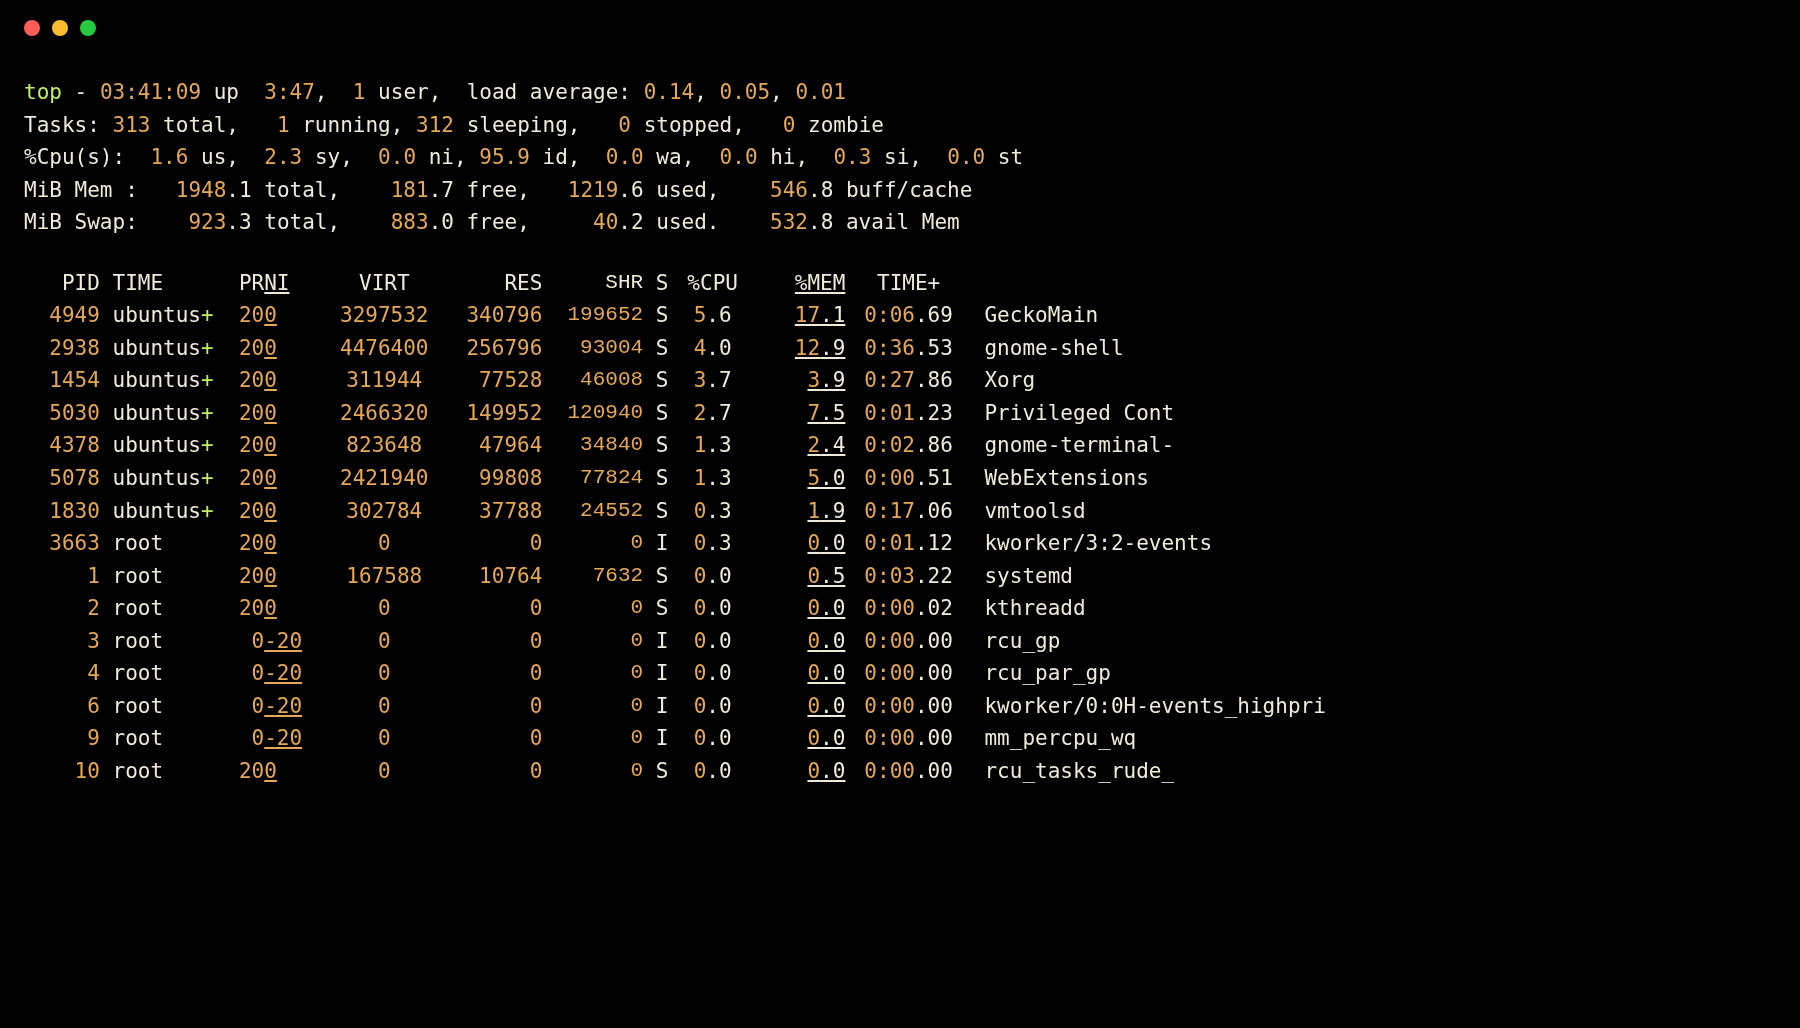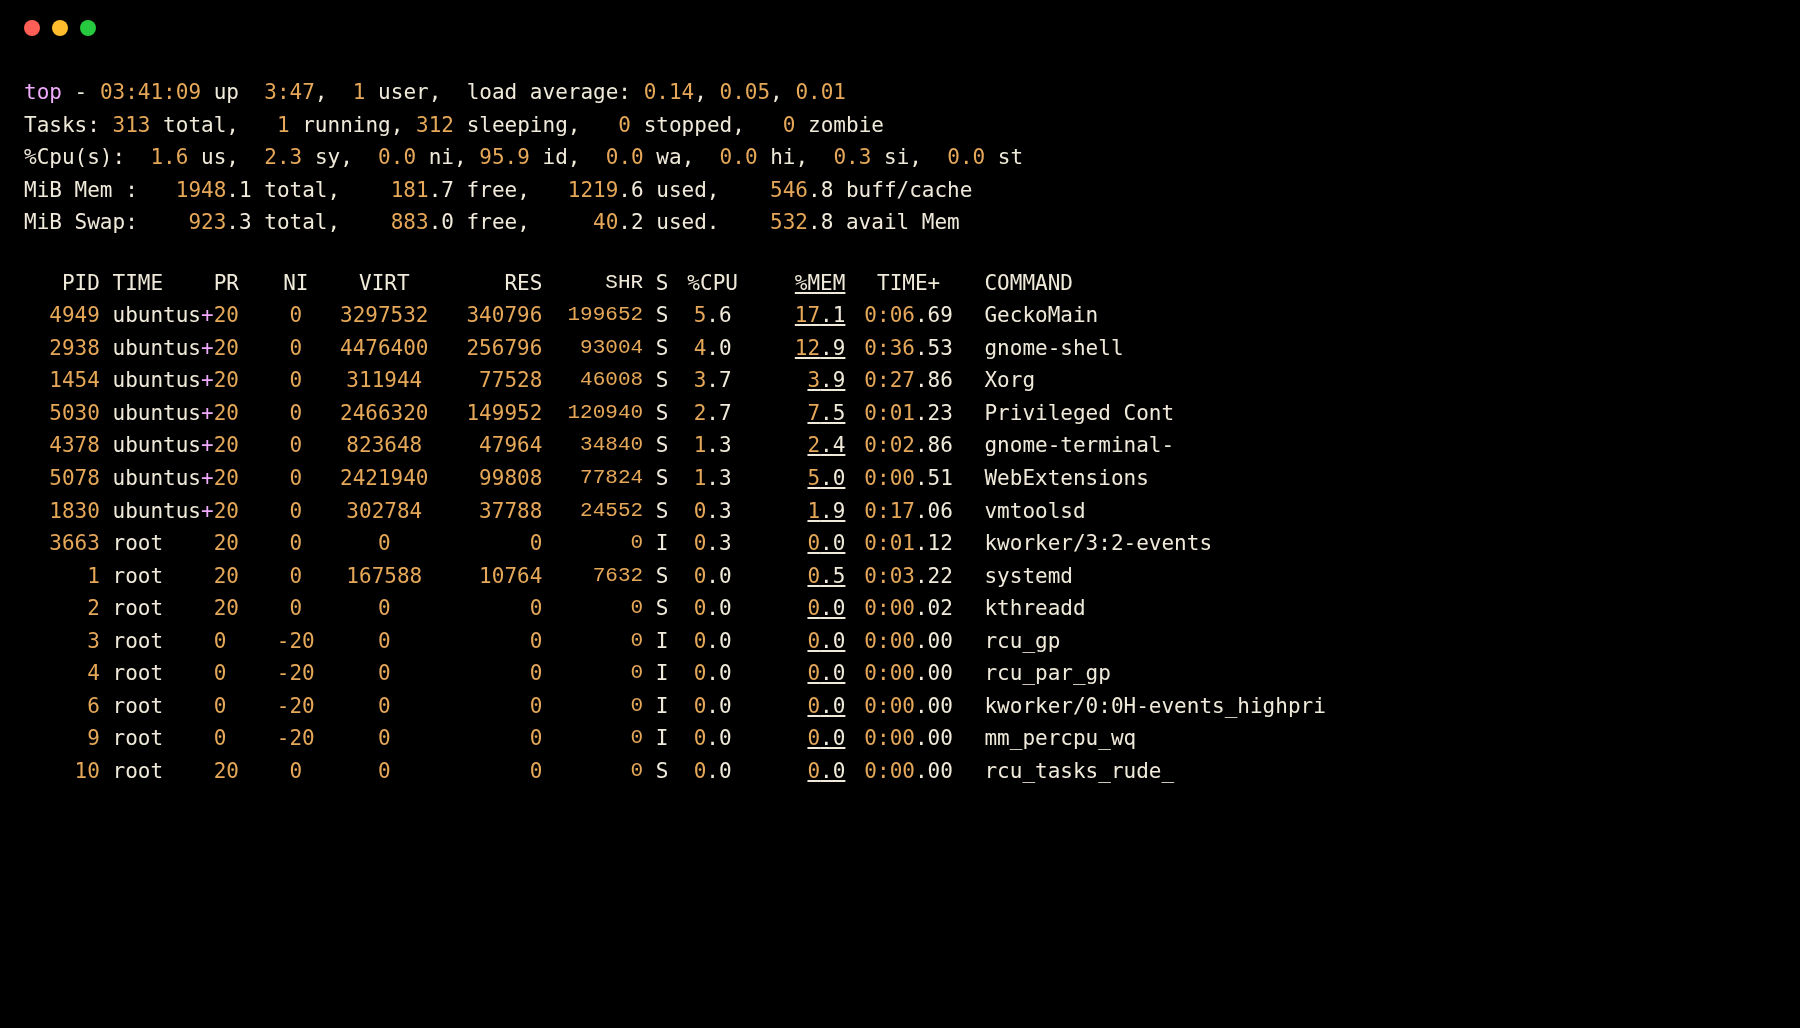--- a/index.html
+++ b/index.html
@@ -22,29 +22,29 @@
   .tl {
     width: 16px;
     height: 16px;
     border-radius: 50%;
   }
   .tl-red { background: #ff5f56; }
   .tl-yellow { background: #ffbd2e; }
   .tl-green { background: #27c93f; }
   .orange { color: #e5a758; }
   .white  { color: #f0eada; }
-  .magenta{ color: #f0abfc; }
+  .magenta{ color: #bef264; }
   .line { white-space: pre; }
   .gap  { height: 28px; }
   .row  { display: flex; white-space: pre; }
   
   .c-pid   { width: 6ch;  text-align: right; }
   .c-user  { width: 9ch;  text-align: left;  padding-left: 1ch; }
-  .c-pr    { width: 4ch;  }
-  .c-ni    { width: 5ch;  text-align: center; }
+  .c-pr    { width: 4ch;  text-align: right; }
+  .c-ni    { width: 5ch;  text-align: left; text-decoration: underline; }
   .c-virt  { width: 9ch;  text-align: center; }
   .c-res   { width: 8ch;  text-align: right; }
   .c-shr   { width: 8ch;  text-align: right; font-family: Liberation Mono, monospace; }
   .c-s     { width: 2ch;  text-align: left;  padding-left: 1ch;}
   .c-cpu   { width: 7ch;  text-align: center; }
   .c-mem   { width: 7ch;  text-align: right; text-decoration: underline; }
   .c-time  { width: 10ch; text-align: center; }
   .c-cmd   { flex: 1;     text-align: left;  padding-left: 1ch;}
 </style>
 </head>
@@ -73,21 +73,20 @@
   <span class="c-user">TIME</span>
   <span class="c-pr">PR</span>
   <span class="c-ni">NI</span>
   <span class="c-virt">VIRT</span>
   <span class="c-res">RES</span>
   <span class="c-shr">SHR</span>
   <span class="c-s">S</span>
   <span class="c-cpu">%CPU</span>
   <span class="c-mem">%MEM</span>
   <span class="c-time">TIME+</span>
-  <span class="c-cmd">COMMAND</span>
 </div>
 
 <div id="rows">
     <div class="row"><span class="c-pid orange">4949</span><span class="c-user"><span class="white">ubuntus</span><span class="magenta">+</span></span><span class="c-pr orange">20</span><span class="c-ni orange">0</span><span class="c-virt orange">3297532</span><span class="c-res orange">340796</span><span class="c-shr orange">199652</span><span class="c-s white">S</span><span class="c-cpu"><span class="orange">5</span><span class="white">.6</span></span><span class="c-mem"><span class="orange">17</span><span class="white">.1</span></span><span class="c-time"><span class="orange">0:06</span><span class="white">.69</span></span><span class="c-cmd white">GeckoMain</span></div>
     <div class="row"><span class="c-pid orange">2938</span><span class="c-user"><span class="white">ubuntus</span><span class="magenta">+</span></span><span class="c-pr orange">20</span><span class="c-ni orange">0</span><span class="c-virt orange">4476400</span><span class="c-res orange">256796</span><span class="c-shr orange">93004</span><span class="c-s white">S</span><span class="c-cpu"><span class="orange">4</span><span class="white">.0</span></span><span class="c-mem"><span class="orange">12</span><span class="white">.9</span></span><span class="c-time"><span class="orange">0:36</span><span class="white">.53</span></span><span class="c-cmd white">gnome-shell</span></div>
     <div class="row"><span class="c-pid orange">1454</span><span class="c-user"><span class="white">ubuntus</span><span class="magenta">+</span></span><span class="c-pr orange">20</span><span class="c-ni orange">0</span><span class="c-virt orange">311944</span><span class="c-res orange">77528</span><span class="c-shr orange">46008</span><span class="c-s white">S</span><span class="c-cpu"><span class="orange">3</span><span class="white">.7</span></span><span class="c-mem"><span class="orange">3</span><span class="white">.9</span></span><span class="c-time"><span class="orange">0:27</span><span class="white">.86</span></span><span class="c-cmd white">Xorg</span></div>
     <div class="row"><span class="c-pid orange">5030</span><span class="c-user"><span class="white">ubuntus</span><span class="magenta">+</span></span><span class="c-pr orange">20</span><span class="c-ni orange">0</span><span class="c-virt orange">2466320</span><span class="c-res orange">149952</span><span class="c-shr orange">120940</span><span class="c-s white">S</span><span class="c-cpu"><span class="orange">2</span><span class="white">.7</span></span><span class="c-mem"><span class="orange">7</span><span class="white">.5</span></span><span class="c-time"><span class="orange">0:01</span><span class="white">.23</span></span><span class="c-cmd white">Privileged Cont</span></div>
     <div class="row"><span class="c-pid orange">4378</span><span class="c-user"><span class="white">ubuntus</span><span class="magenta">+</span></span><span class="c-pr orange">20</span><span class="c-ni orange">0</span><span class="c-virt orange">823648</span><span class="c-res orange">47964</span><span class="c-shr orange">34840</span><span class="c-s white">S</span><span class="c-cpu"><span class="orange">1</span><span class="white">.3</span></span><span class="c-mem"><span class="orange">2</span><span class="white">.4</span></span><span class="c-time"><span class="orange">0:02</span><span class="white">.86</span></span><span class="c-cmd white">gnome-terminal-</span></div>
     <div class="row"><span class="c-pid orange">5078</span><span class="c-user"><span class="white">ubuntus</span><span class="magenta">+</span></span><span class="c-pr orange">20</span><span class="c-ni orange">0</span><span class="c-virt orange">2421940</span><span class="c-res orange">99808</span><span class="c-shr orange">77824</span><span class="c-s white">S</span><span class="c-cpu"><span class="orange">1</span><span class="white">.3</span></span><span class="c-mem"><span class="orange">5</span><span class="white">.0</span></span><span class="c-time"><span class="orange">0:00</span><span class="white">.51</span></span><span class="c-cmd white">WebExtensions</span></div>
     <div class="row"><span class="c-pid orange">1830</span><span class="c-user"><span class="white">ubuntus</span><span class="magenta">+</span></span><span class="c-pr orange">20</span><span class="c-ni orange">0</span><span class="c-virt orange">302784</span><span class="c-res orange">37788</span><span class="c-shr orange">24552</span><span class="c-s white">S</span><span class="c-cpu"><span class="orange">0</span><span class="white">.3</span></span><span class="c-mem"><span class="orange">1</span><span class="white">.9</span></span><span class="c-time"><span class="orange">0:17</span><span class="white">.06</span></span><span class="c-cmd white">vmtoolsd</span></div>

